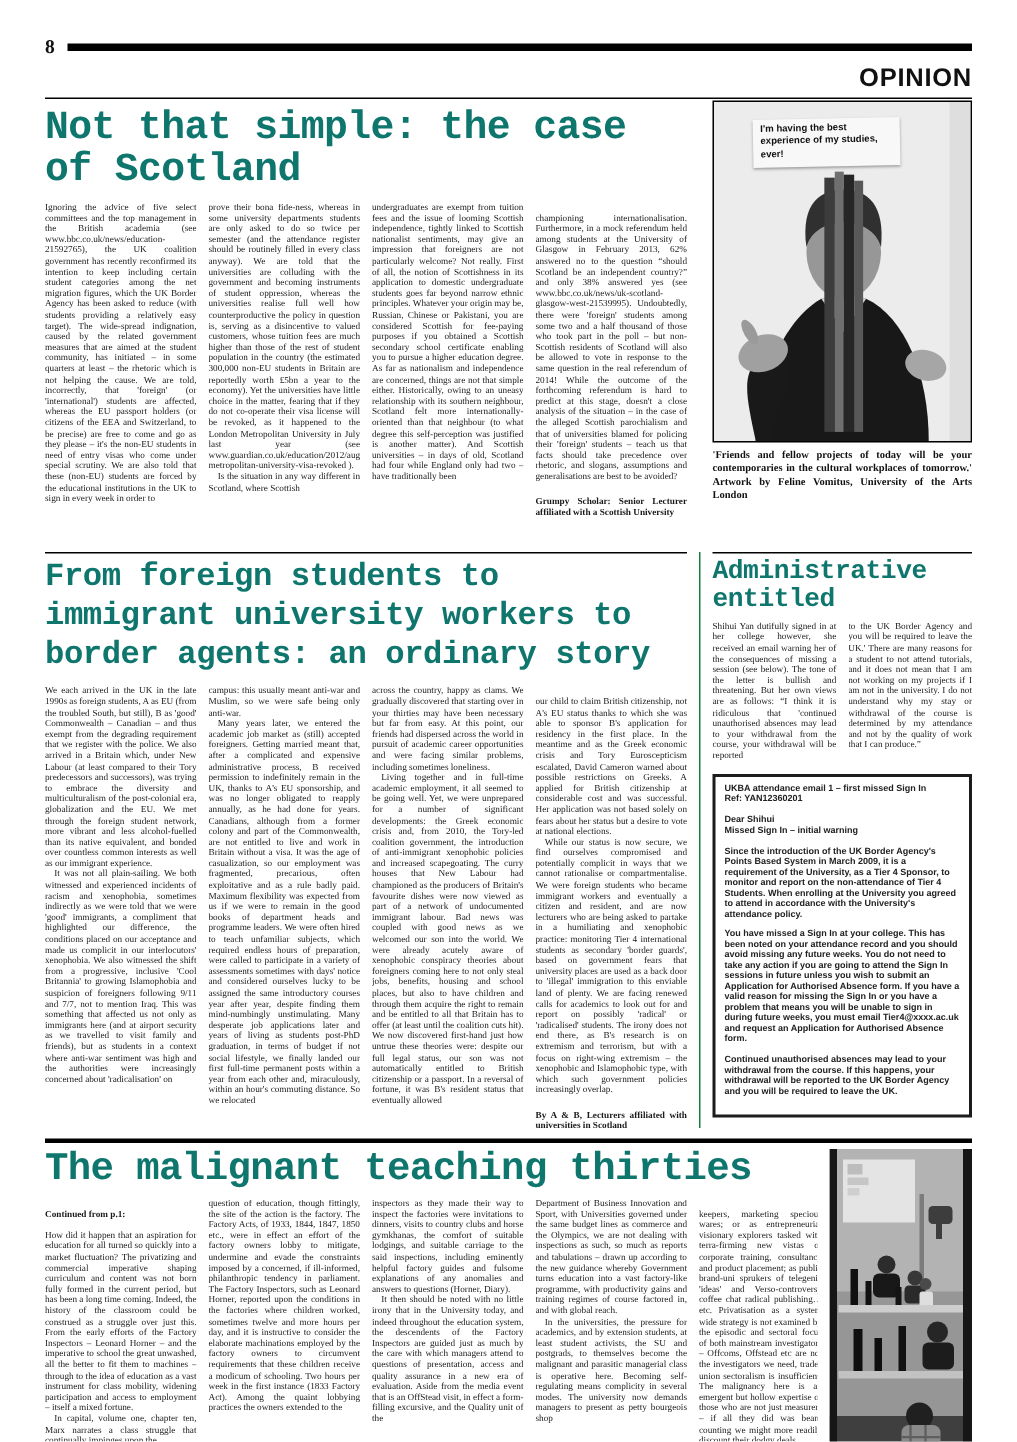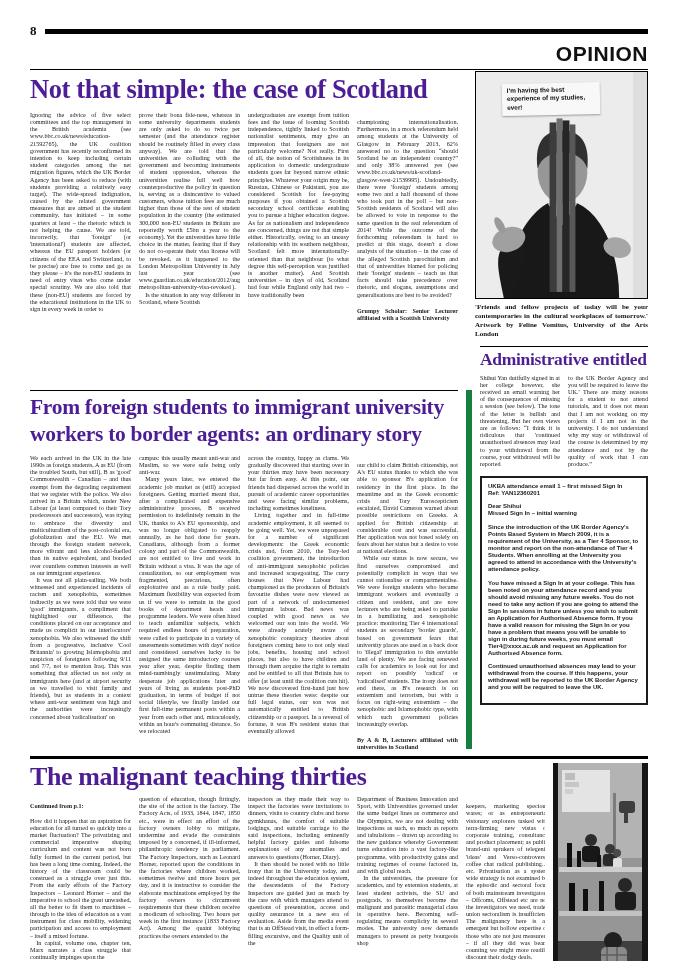--- a/index.html
+++ b/index.html
@@ -3,34 +3,34 @@
 <meta charset="utf-8">
 <style>
   html,body{margin:0;padding:0;background:#fff;}
   .page{width:678px;height:961px;background:#fff;color:#111;box-sizing:border-box;
         padding:24px 30px 0;font-family:"Liberation Serif","DejaVu Serif",serif;overflow:hidden;position:relative;}
   
   .masthead{display:flex;align-items:center;gap:8px;}
   .pnum{font-size:13px;font-weight:bold;line-height:1;}
   .mbar{flex:1;height:5px;background:#000;margin-top:1px;}
   .section-label{text-align:right;font-family:"Liberation Sans","DejaVu Sans",sans-serif;
-        font-weight:bold;font-size:21px;line-height:1;margin:6px 0 5px;letter-spacing:.5px;}
+        font-weight:bold;font-size:17px;line-height:1;margin:6px 0 5px;letter-spacing:.5px;}
   .hrule{border-top:1.5px solid #000;}
   
-  h1,h2,h3{font-family:Liberation Serif, serif;font-weight:bold;color:#4c1d95;}
+  h1,h2,h3{font-family:Liberation Mono, monospace;font-weight:bold;color:#0f766e;}
   h1.scotland-h{font-size:26.5px;letter-spacing:-.4px;margin:6px 0 8px;line-height:1.05;}
   h2.foreign-h{font-size:21.5px;letter-spacing:-.3px;margin:2px 0 8px;line-height:1.22;}
   h3.admin-h{font-size:17.5px;letter-spacing:-.3px;margin:2px 0 5px;line-height:1.1;}
   h2.factory-h{font-size:26px;letter-spacing:-.4px;margin:2px 0 6px;line-height:1.05;}
   
   .row-top{display:flex;}
   .row-mid{display:flex;margin-top:7px;}
   .col-main{width:428px;flex:none;}
   .row-top .col-main{padding-right:8px;margin-right:9px;}
-  .mid-left{border-right:6px solid #15803d;padding-right:8px;margin-right:8px;margin-top:44px;}
+  .mid-left{border-right:1px solid #15803d;padding-right:8px;margin-right:8px;}
   .col-rail{flex:1;min-width:0;}
   .thinrule{border-top:1px solid #000;margin-bottom:3px;}
   
   .textcols{display:flex;gap:8px;overflow:hidden;}
   .h225{height:225px;}.h294{height:294px;}.h96{height:96px;}.h178{height:178px;}
   .col{flex:1;min-width:0;font-size:6.15px;line-height:1.17;text-align:justify;
        white-space:pre-line;overflow:hidden;color:#191919;}
   .coltext{white-space:pre-line;}
   .sig{font-weight:bold;margin-top:2px;white-space:pre-line;}
   .lead{font-weight:bold;}

